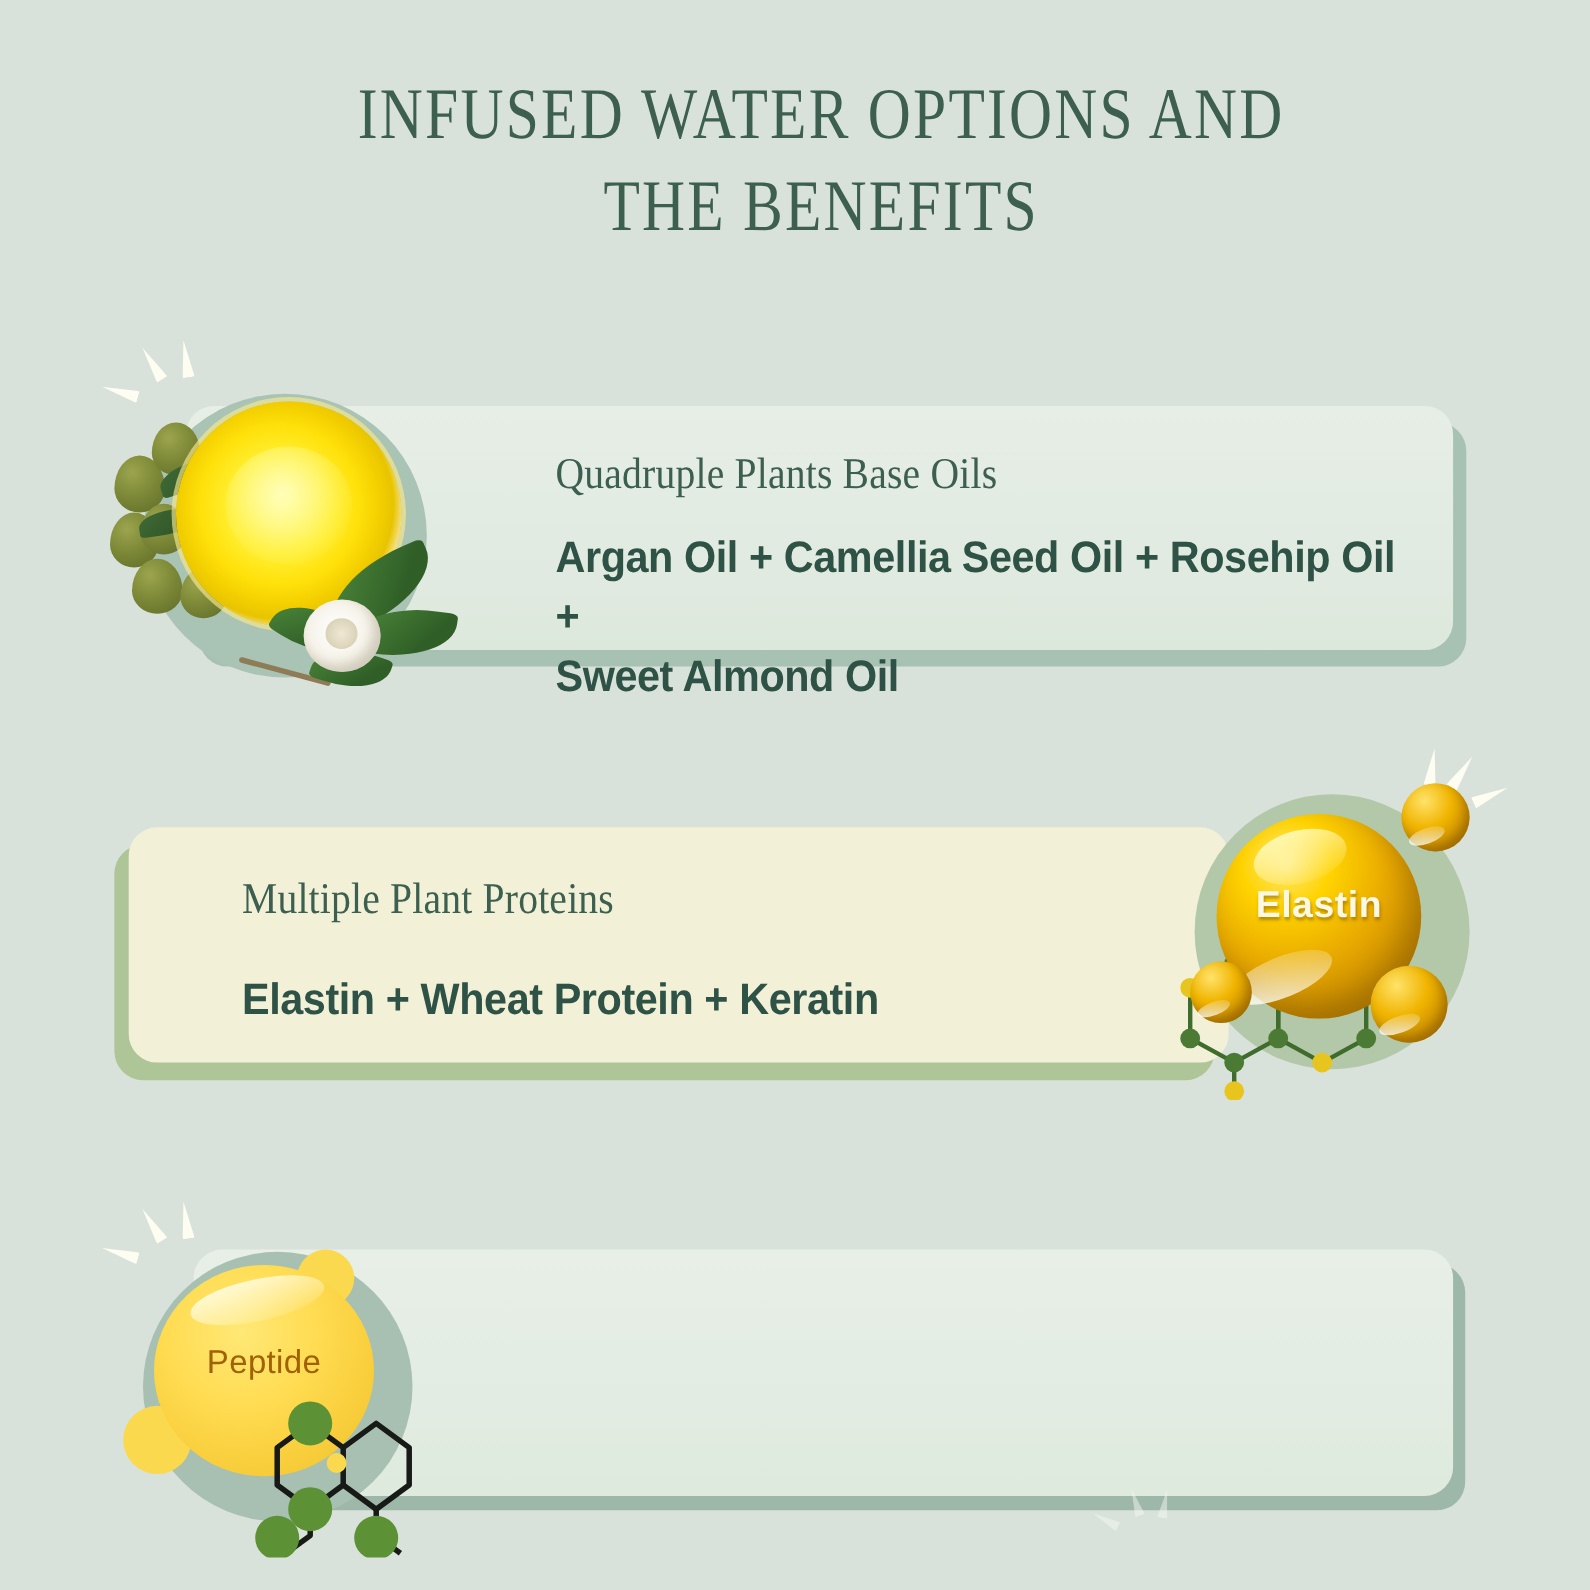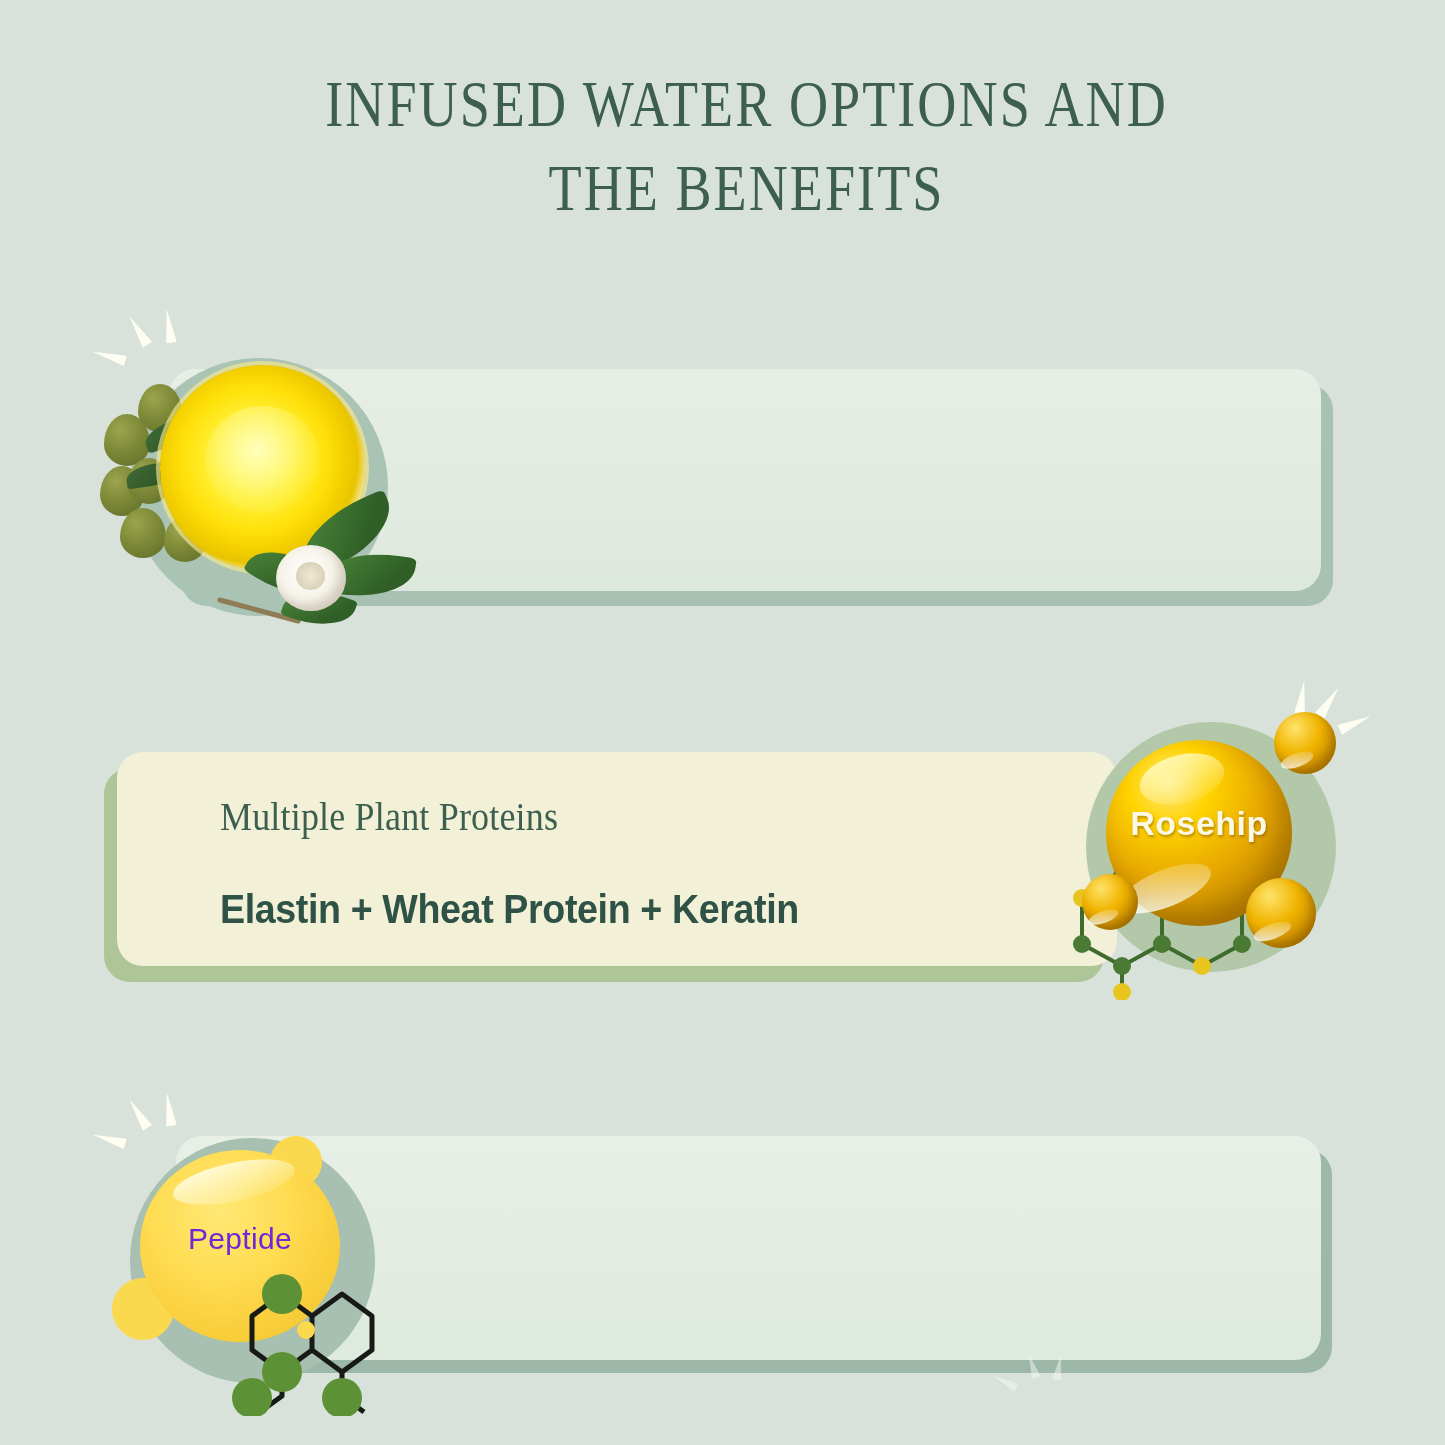--- a/index.html
+++ b/index.html
@@ -296,21 +296,21 @@
     transform: rotate(-12deg);
   }
   #peptide-label {
     position: absolute;
     left: 30px; top: 104px;
     width: 200px;
     text-align: center;
     font-family: "Liberation Sans", sans-serif;
     font-weight: 400;
     font-size: 30px;
-    color: #6d28d9;
+    color: #a16207;
     letter-spacing: 0.3px;
     z-index: 4;
   }
   .flat-yellow {
     position: absolute;
     border-radius: 50%;
     background: #fbd94f;
   }
 
   
@@ -350,20 +350,25 @@
     <div id="oil-bowl"></div>
 
     <div id="camellia-stem"></div>
     <div class="camellia-leaf" style="left:196px; top:168px; width:104px; height:52px; transform:rotate(-24deg);"></div>
     <div class="camellia-leaf" style="left:224px; top:212px; width:92px;  height:46px; transform:rotate(8deg);"></div>
     <div class="camellia-leaf" style="left:150px; top:212px; width:74px;  height:40px; transform:rotate(32deg);"></div>
     <div class="camellia-leaf" style="left:186px; top:250px; width:70px;  height:36px; transform:rotate(18deg);"></div>
     <div id="camellia-flower"></div>
   </div>
 
+  <div class="card-text" id="card1-text">
+    <div class="heading">Quadruple Plants Base Oils</div>
+    <div class="detail">Argan Oil + Camellia Seed Oil + Rosehip Oil +</div>
+    <div class="detail">Sweet Almond Oil</div>
+  </div>
 
   <div class="card-shadow" id="card2-shadow"></div>
   <div class="card-face" id="card2-face"></div>
 
   <div class="card-text" id="card2-text">
     <div class="heading">Multiple Plant Proteins</div>
     <div class="detail">Elastin + Wheat Protein + Keratin</div>
   </div>
 
   <div class="sparkles" style="left:1290px; top:676px; width:80px; height:50px;">
@@ -392,21 +397,21 @@
       <circle cx="182" cy="58" r="9" fill="#4a7a33"></circle>
       <circle cx="182" cy="104" r="9" fill="#4a7a33"></circle>
       <circle cx="142" cy="126" r="9" fill="#e8c51e"></circle>
       <circle cx="62" cy="152" r="9" fill="#e8c51e"></circle>
     </svg>
 
     <div id="protein-ball"></div>
     <div class="mini-ball" style="left:206px; top:12px;  width:62px; height:62px;"></div>
     <div class="mini-ball" style="left:178px; top:178px; width:70px; height:70px;"></div>
     <div class="mini-ball" style="left:14px;  top:174px; width:56px; height:56px;"></div>
-    <div id="protein-label">Rosehip</div>
+    <div id="protein-label">Elastin</div>
   </div>
 
   <div class="card-shadow" id="card3-shadow"></div>
   <div class="card-face" id="card3-face"></div>
 
   <div class="sparkles" style="left:118px; top:1088px; width:80px; height:50px;">
     <div class="spark a" style="left:2px;  top:22px; transform:rotate(-74deg);"></div>
     <div class="spark a" style="left:24px; top:6px;  transform:rotate(-32deg);"></div>
     <div class="spark a" style="left:48px; top:4px;  transform:rotate(-8deg);"></div>
   </div>

